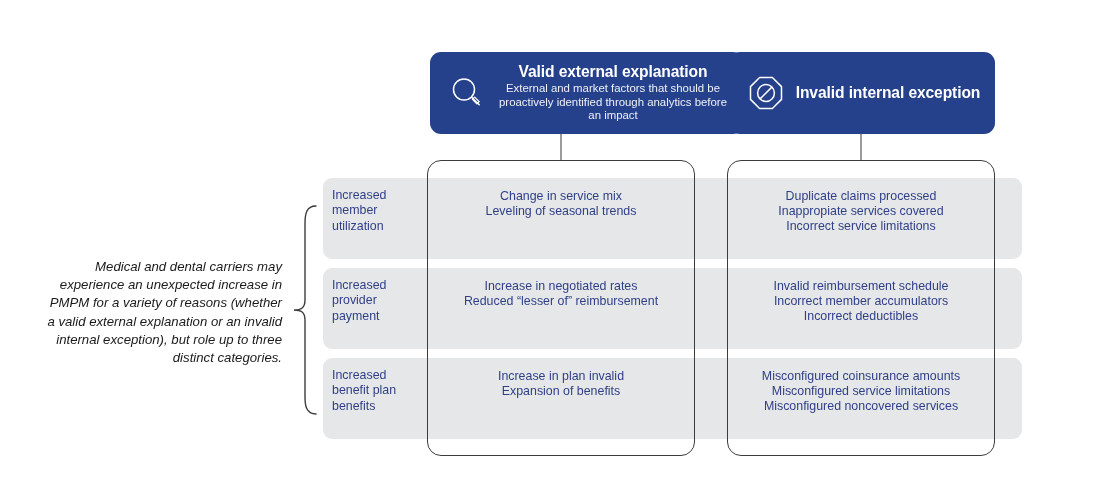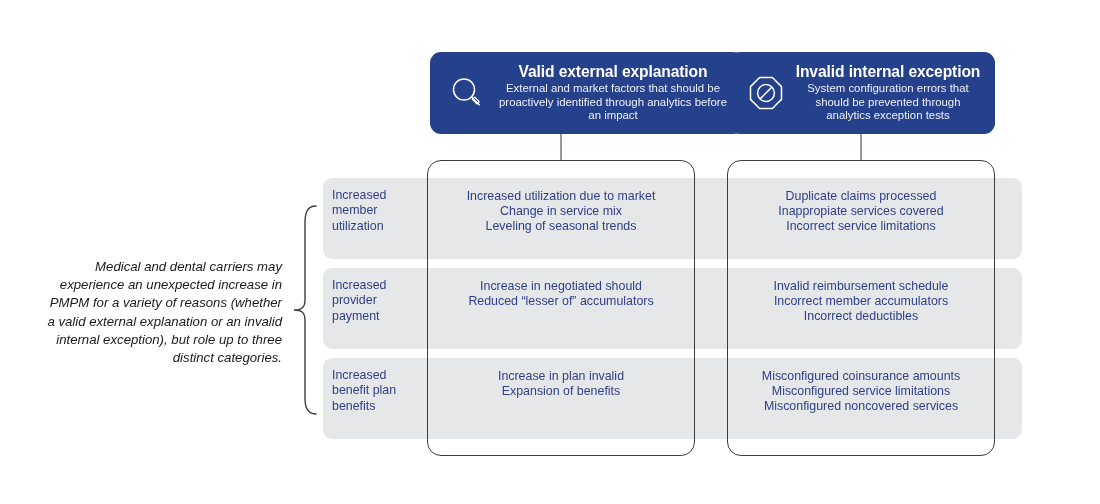--- a/index.html
+++ b/index.html
@@ -192,32 +192,30 @@
   <div class="hdr c2">
     <div class="hdr-icon">
       <svg width="36" height="36" viewBox="0 0 36 36" fill="none" xmlns="http://www.w3.org/2000/svg">
         <path d="M11.6 2.5 H24.4 L33.5 11.6 V24.4 L24.4 33.5 H11.6 L2.5 24.4 V11.6 Z" stroke="#ffffff" stroke-width="1.5" fill="none" stroke-linejoin="round"></path>
         <circle cx="18" cy="18" r="8.4" stroke="#ffffff" stroke-width="1.5" fill="none"></circle>
         <path d="M12.4 23.6 L23.6 12.4" stroke="#ffffff" stroke-width="1.5" stroke-linecap="round"></path>
       </svg>
     </div>
     <div class="hdr-text">
       <div class="hdr-title">Invalid internal exception</div>
-      <div class="hdr-sub">System configuration errors that should be prevented through analytics exception tests</div>
     </div>
   </div>
 
   <div class="cell c1 r1">
-    <div>Increased utilization due to market</div>
     <div>Change in service mix</div>
     <div>Leveling of seasonal trends</div>
   </div>
   <div class="cell c1 r2">
-    <div>Increase in negotiated should</div>
-    <div>Reduced “lesser of” accumulators</div>
+    <div>Increase in negotiated rates</div>
+    <div>Reduced “lesser of” reimbursement</div>
   </div>
   <div class="cell c1 r3">
     <div>Increase in plan invalid</div>
     <div>Expansion of benefits</div>
   </div>
 
   <div class="cell c2 r1">
     <div>Duplicate claims processed</div>
     <div>Inappropiate services covered</div>
     <div>Incorrect service limitations</div>

